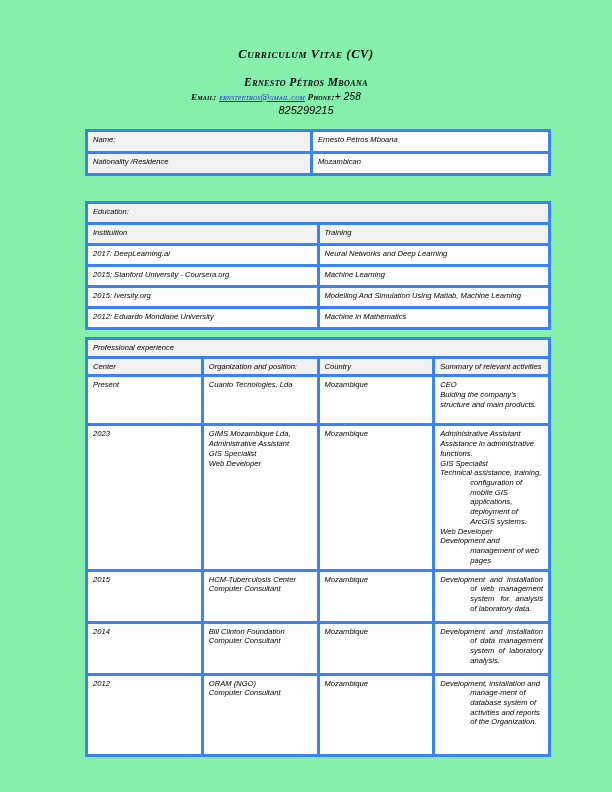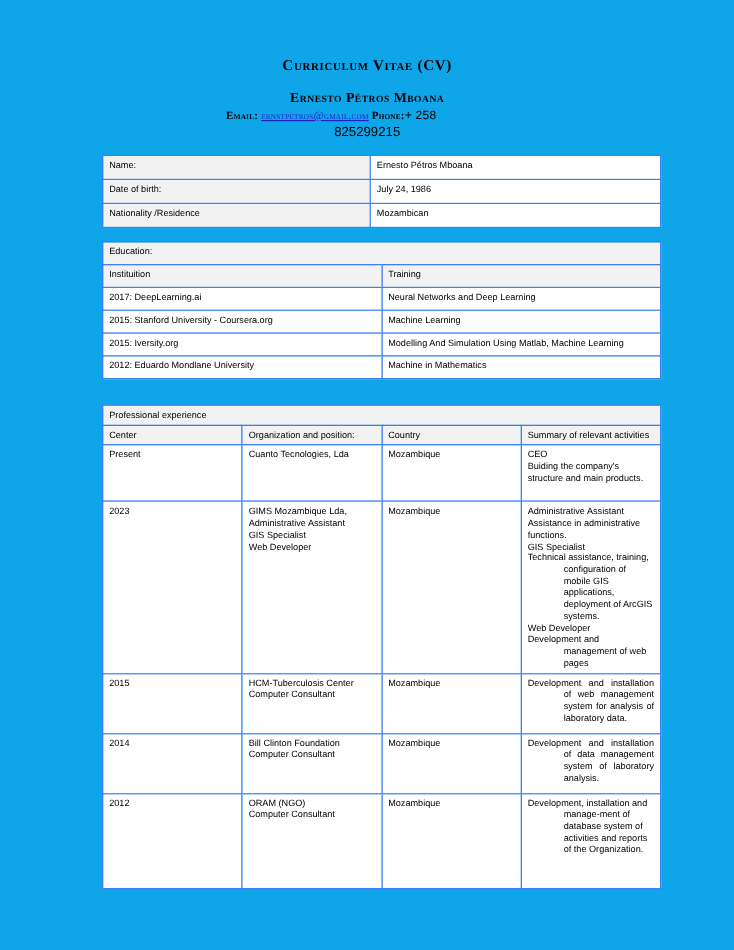--- a/index.html
+++ b/index.html
@@ -14,21 +14,22 @@
     font-family: "Liberation Sans", sans-serif;
     color: #000000;
     overflow: hidden;
   }
 
   .page {
     position: absolute;
     left: 0; top: 0;
     width: 612px;
     height: 792px;
-    background: #0ea5e9;
+    background: #86efac;
+    font-style: italic;
   }
 
   
   .doc-title {
     position: absolute;
     left: 0; top: 47px;
     width: 612px;
     text-align: center;
     font-family: "Liberation Serif", serif;
     font-weight: bold;
@@ -82,21 +83,21 @@
 
   
   .tbl {
     position: absolute;
     border-collapse: collapse;
     table-layout: fixed;
     font-size: 7.6px;
     line-height: 1.28;
   }
   .tbl td {
-    border: 1px solid #3b82f6;
+    border: 3px solid #3b82f6;
     padding: 3px 5px;
     vertical-align: top;
     background: #ffffff;
     margin-top: 20px;
   }
   .shade { background: #f2f2f2 !important; }
 
   #personal-table { left: 85px; top: 129px; width: 466px; }
   #personal-table td { height: 13px; }
   #personal-table td.lbl { width: 212px; }
@@ -139,24 +140,20 @@
   </div>
   <div class="contact-line2">825299215</div>
 
   <table class="tbl" id="personal-table">
     <tbody>
         <tr>
       <td class="lbl shade">Name:</td>
       <td>Ernesto Pétros Mboana</td>
     </tr>
     <tr>
-      <td class="lbl shade">Date of birth:</td>
-      <td>July 24, 1986</td>
-    </tr>
-    <tr>
       <td class="lbl shade">Nationality /Residence</td>
       <td>Mozambican</td>
     </tr>
   </tbody>
     </table>
 
   <table class="tbl" id="education-table">
     <tbody>
         <tr>
       <td class="shade" colspan="2">Education:</td>

